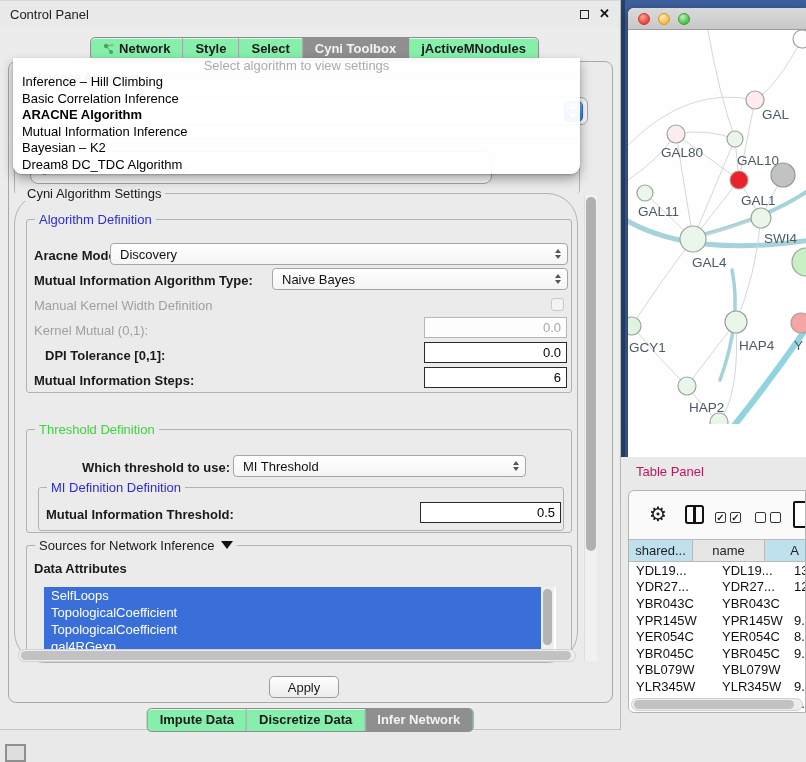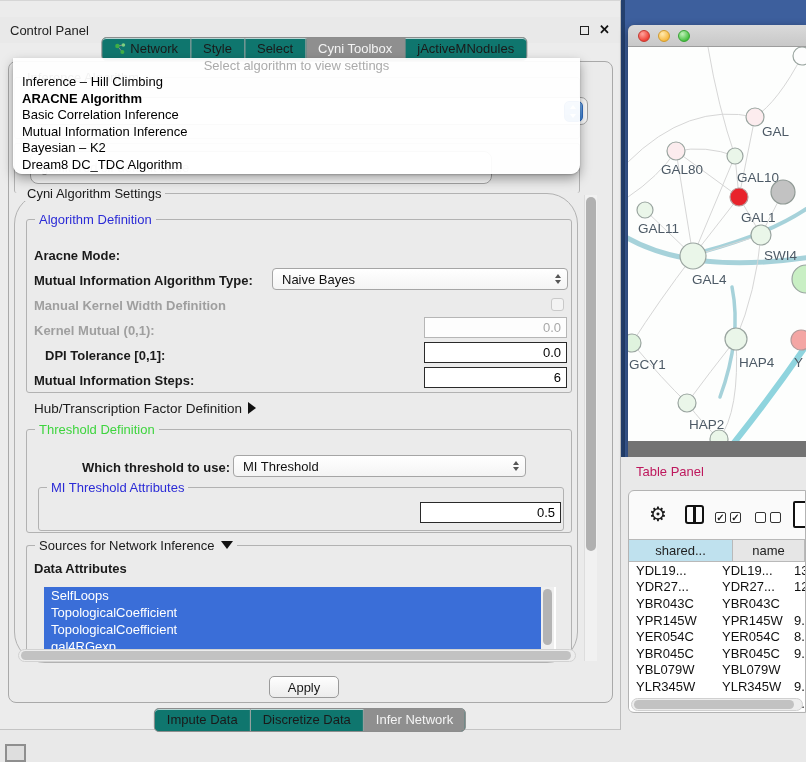--- a/index.html
+++ b/index.html
@@ -8,50 +8,50 @@
     position:relative; overflow:hidden;
     background:#e9e9e9;
     font-family:"Liberation Sans", sans-serif;
     font-size:13px; color:#1a1a1a;
   }
   .abs { position:absolute; }
 
   
   .cp-window { left:0; top:6; width:621px; height:730px; background:#ececec;
                border-right:1px solid #bcbcbc; border-top:1px solid #d6d6d6; border-bottom:1px solid #c4c4c4; }
-  .cp-titlebar { position:absolute; left:0; top:16px; width:100%; height:26px; display:flex; align-items:center;
+  .cp-titlebar { position:absolute; left:0; top:0; width:100%; height:26px; display:flex; align-items:center;
                  padding:4px 10px; background:#e9e9e9; }
   .cp-title { font-size:13px; color:#222; }
   .cp-buttons { margin-left:auto; display:flex; align-items:center; gap:10px; }
   .float-btn { width:9px; height:9px; border:1.5px solid #222; background:transparent; }
   .close-btn { font-size:13px; font-weight:bold; color:#111; line-height:10px; }
 
   
-  .segbar { display:inline-flex; border:1px solid #8d8d8d; border-radius:5px; overflow:hidden; background:#0f766e;
-            box-shadow:0 1px 0 rgba(255,255,255,.7) inset; }
+  .segbar { display:inline-flex; border:1px solid #8d8d8d; border-radius:5px; overflow:hidden; background:#86efac;
+            box-shadow:0 1px 0 rgba(255,255,255,.7) inset;font-weight:bold; }
   .segbar .seg { padding:3px 12px 4px; font-size:13px; color:#1a1a1a; white-space:nowrap; display:flex; align-items:center; gap:4px;
                  border-right:1px solid #a8a8a8; cursor:default; }
   .segbar .seg:last-child { border-right:none; }
   .segbar .seg.sel { background:#8f8f8f; color:#f4f4f4; border-right-color:#8f8f8f; }
   .top-tabs { top:36px; left:50%; transform:translateX(-49%); }
   .bottom-tabs { top:707px; left:50%; transform:translateX(-50%); }
 
   
   .content-panel { left:8px; top:60px; width:605px; height:642px; background:#ebebeb;
                    border:1px solid #a9a9a9; border-radius:8px; }
 
   
   .gbox { position:absolute; border:1px solid #b2b2b2; border-radius:3px; }
   .gbox > .legend { position:absolute; top:-8px; left:8px; background:#ebebeb; padding:0 4px; font-size:13px; white-space:nowrap; }
   .legend.blue { color:#2b2bd6; }
   .legend.green { color:#3ed43e; }
 
   .lbl { position:absolute; font-size:13px; white-space:nowrap; }
   .lbl.b { font-weight:bold; }
-  .lbl.dis { color:#9f9f9f; font-weight:bold; }
+  .lbl.dis { color:#9f9f9f; font-weight:normal; }
 
   
   .combo { position:absolute; background:linear-gradient(#ffffff,#f4f4f4); border:1px solid #a5a5a5; border-radius:4px;
            display:flex; align-items:center; padding:0 20px 0 9px; font-size:13px; color:#111; }
   .spin { position:absolute; right:6px; top:50%; transform:translateY(-50%); display:flex; flex-direction:column; gap:2px; }
   .spin i { display:block; width:0; height:0; border-left:3.5px solid transparent; border-right:3.5px solid transparent; }
   .spin .up { border-bottom:4px solid #555; }
   .spin .dn { border-top:4px solid #555; }
 
   
@@ -95,22 +95,22 @@
                   padding-left:10px; color:#9a9a9a; }
   .blue-stepper { position:absolute; top:3px; width:19px; height:21px; border-radius:5px;
                   background:linear-gradient(#79b0ec,#3b82d8); border:1px solid #2f6cc0; }
   .blue-stepper::before, .blue-stepper::after { content:""; position:absolute; left:5px; width:0; height:0;
                   border-left:3.5px solid transparent; border-right:3.5px solid transparent; }
   .blue-stepper::before { top:3px; border-bottom:4px solid #fff; }
   .blue-stepper::after { bottom:3px; border-top:4px solid #fff; }
 
   
   .desktop { left:621px; top:0; width:185px; height:457px; background:#3d5f9d; border-left:4px solid #24406e; }
-  .net-window { position:absolute; left:628px; top:8px; width:178px; height:499px; background:#737373;
-                border-radius:6px 0 0 0; box-shadow:0 3px 10px rgba(0,0,0,0.45); overflow:hidden;margin-top:17px; }
+  .net-window { position:absolute; left:628px; top:8px; width:178px; height:499px; background:#ffffff;
+                border-radius:6px 0 0 0; box-shadow:0 3px 10px rgba(0,0,0,0.45); overflow:hidden; }
   .net-titlebar { height:22px; background:linear-gradient(#dadada,#c8c8c8); border-bottom:1px solid #9d9d9d;
                   display:flex; align-items:center; padding-left:10px; gap:8px; }
   .light { width:12px; height:12px; border-radius:50%; }
   .light.red { background:radial-gradient(circle at 35% 30%, #ffa49c, #ef4238 70%); border:1px solid #c2382f; }
   .light.yellow { background:radial-gradient(circle at 35% 30%, #ffeab0, #f6b73c 75%); border:1px solid #cf9a2e; }
   .light.green { background:radial-gradient(circle at 35% 30%, #c0f0ba, #43bf3d 75%); border:1px solid #36a232; }
   .net-canvas { position:relative; width:178px; height:394px; background:#fdfefd; }
 
   
   .right-gray { left:621px; top:457px; width:185px; height:305px; background:#e9e9e9; }
@@ -193,20 +193,27 @@
 
   <div class="vscroll-track">
       <span class="thumb"></span>
     </div>
 
   <div class="gbox" style="left:26px; top:218px; width:546px; height:174px;">
     <span class="legend blue">Algorithm Definition</span>
   </div>
 
   <span class="lbl b" style="left:34px; top:247px;">Aracne Mode:</span>
+  <div class="combo" style="left:110px; top:242px; width:458px; height:22px;">
+    <span>Discovery</span>
+    <span class="spin">
+        <i class="up"></i>
+        <i class="dn"></i>
+      </span>
+  </div>
 
   <span class="lbl b" style="left:34px; top:272px;">Mutual Information Algorithm Type:</span>
   <div class="combo" style="left:272px; top:267px; width:296px; height:22px;">
     <span>Naive Bayes</span>
     <span class="spin">
         <i class="up"></i>
         <i class="dn"></i>
       </span>
   </div>
 
@@ -221,38 +228,36 @@
   <span class="lbl b" style="left:34px; top:347px;padding-left:11px;">DPI Tolerance [0,1]:</span>
   <div class="field strong" style="left:424px; top:341px; width:143px; height:21px;">
     <span>0.0</span>
   </div>
 
   <span class="lbl b" style="left:34px; top:372px;">Mutual Information Steps:</span>
   <div class="field strong" style="left:424px; top:366px; width:143px; height:21px;">
     <span>6</span>
   </div>
 
-  <span class="lbl" style="left:34px; top:400px; font-size:13.5px;">
-    <span>Hub/Transcription Factor Definition</span><span class="tri-right"></span>
-  </span>
 
   <div class="gbox" style="left:26px; top:428px; width:546px; height:104px;">
     <span class="legend green">Threshold Definition</span>
   </div>
   <span class="lbl b" style="left:82px; top:459px;">Which threshold to use:</span>
   <div class="combo" style="left:233px; top:454px; width:293px; height:22px;">
     <span>MI Threshold</span>
     <span class="spin">
         <i class="up"></i>
         <i class="dn"></i>
       </span>
   </div>
   <div class="gbox" style="left:38px; top:486px; width:526px; height:44px;">
-    <span class="legend blue">MI Threshold Attributes</span>
-  </div>
+    <span class="legend blue">MI Definition Definition</span>
+  </div>
+  <span class="lbl b" style="left:46px; top:506px;">Mutual Information Threshold:</span>
   <div class="field strong" style="left:420px; top:501px; width:141px; height:21px;">
     <span>0.5</span>
   </div>
 
   <div class="gbox" style="left:26px; top:544px; width:546px; height:116px; border-bottom:none;">
     <span class="legend">
       <span>Sources for Network Inference</span><span class="tri-down"></span>
     </span>
   </div>
   <span class="lbl b" style="left:34px; top:560px;">Data Attributes</span>
@@ -282,22 +287,22 @@
       </span>
       <span class="seg sel">
         <span>Infer Network</span>
       </span>
     </div>
 
   <div class="popup">
     <div class="placeholder">Select algorithm to view settings</div>
     <div id="dd-items">
         <div class="dd-item">Inference – Hill Climbing</div>
+        <div class="dd-item">Basic Correlation Inference</div>
         <div class="dd-item bold">ARACNE Algorithm</div>
-        <div class="dd-item">Basic Correlation Inference</div>
         <div class="dd-item">Mutual Information Inference</div>
         <div class="dd-item">Bayesian – K2</div>
         <div class="dd-item">Dream8 DC_TDC Algorithm</div>
       </div>
   </div>
 </div>
 
 <div class="abs desktop"></div>
 
 <div class="net-window">
@@ -371,21 +376,21 @@
     <span class="gear">⚙</span>
     <span class="cols-icon"></span>
     <span class="cb" style="left:86px;">✓</span>
     <span class="cb" style="left:101px;">✓</span>
     <span class="cb" style="left:126px;"></span>
     <span class="cb" style="left:141px;"></span>
     <span class="doc-icon"></span>
   </div>
   <div class="tp-table">
     <div class="tp-header" id="tp-header">
-        <span class="hcell" style="width: 104px; background: rgb(191, 225, 238);">shared...</span>
+        <span class="hcell" style="width: 64px; background: rgb(191, 225, 238);">shared...</span>
         <span class="hcell" style="width: 72px; background: rgb(230, 230, 230);">name</span>
         <span class="hcell" style="width: 60px; background: rgb(191, 225, 238);">A</span>
       </div>
     <div id="tp-body">
         <div class="tp-row">
           <span class="cell" style="width: 86px;">YDL19...</span>
           <span class="cell" style="width: 72px;">YDL19...</span>
           <span class="cell" style="width: 60px;">13</span>
         </div>
         <div class="tp-row">

